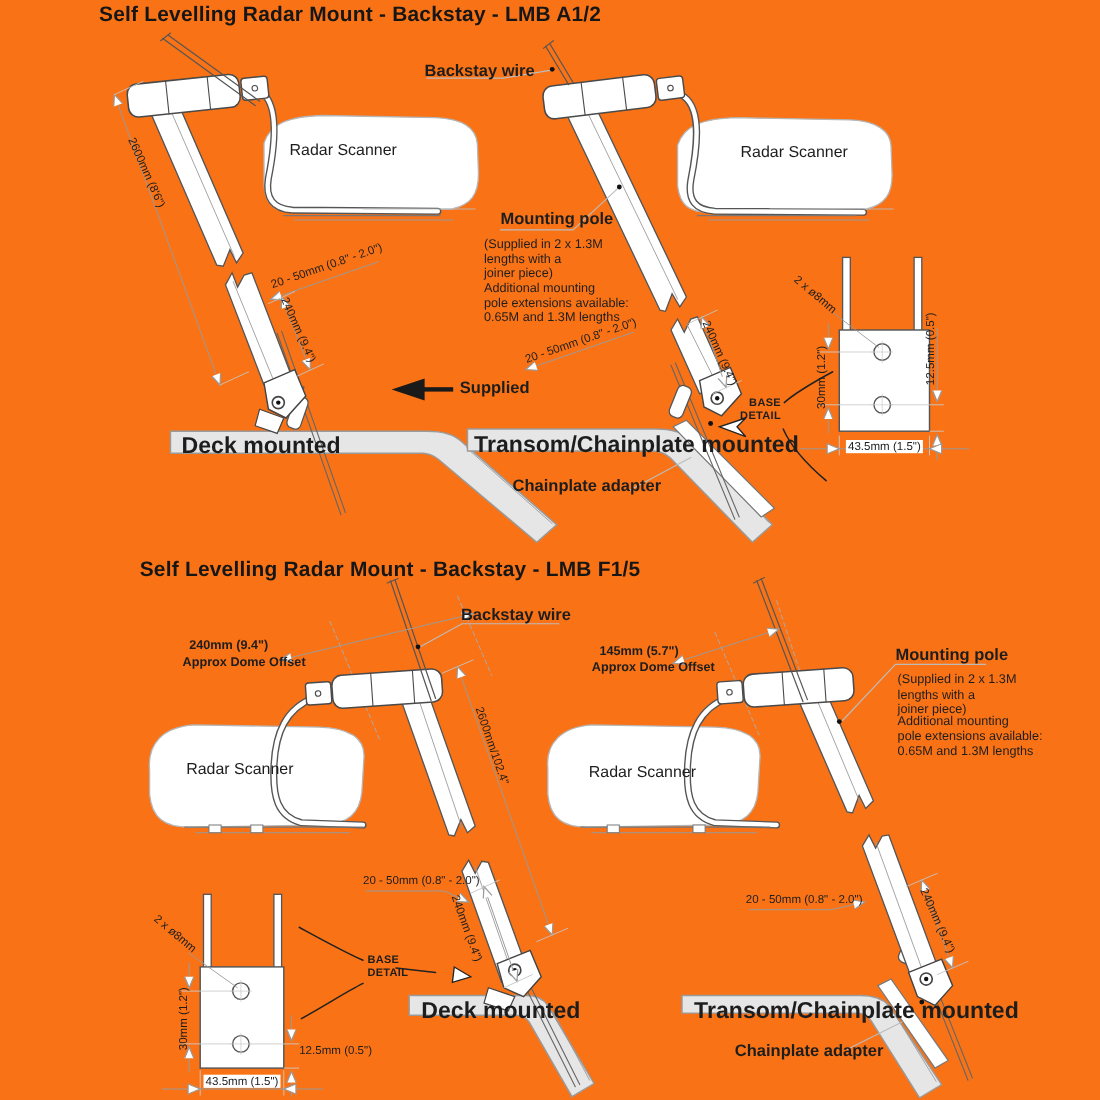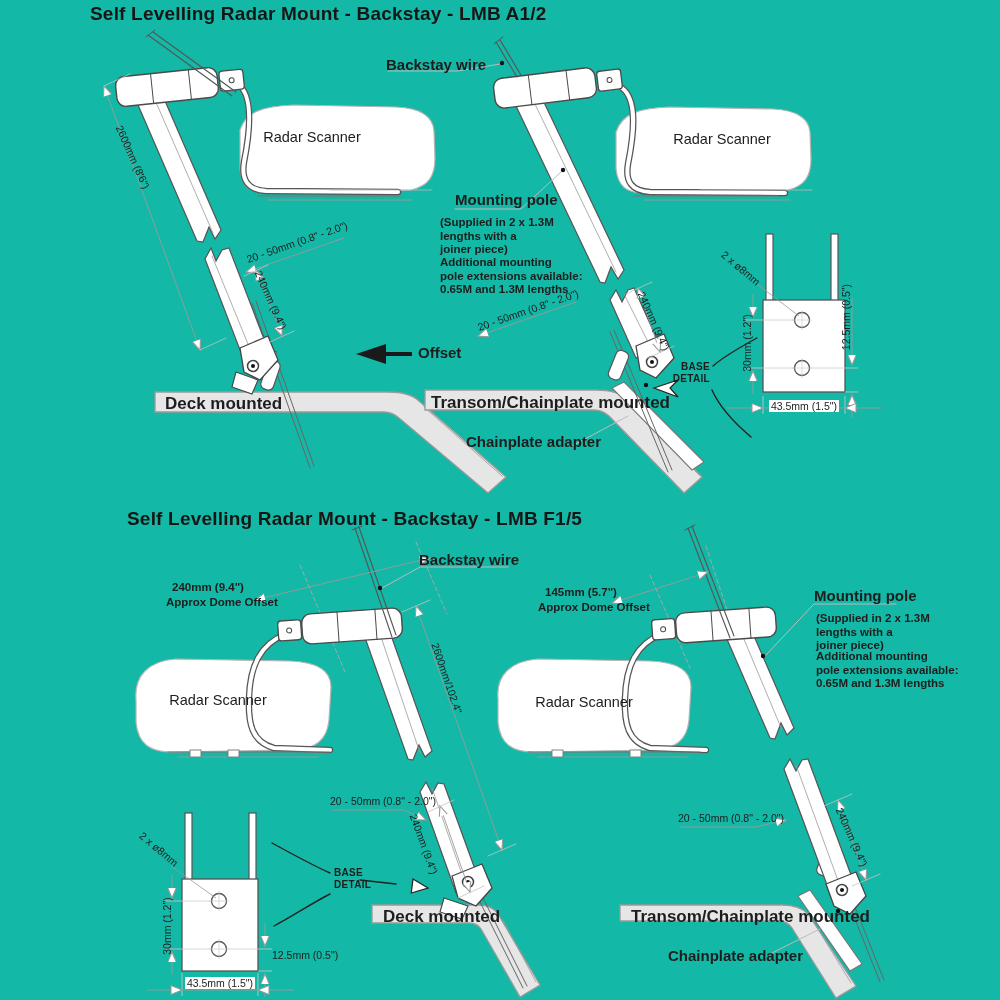--- a/index.html
+++ b/index.html
@@ -1,23 +1,23 @@
 <!DOCTYPE html>
 <html><head>
 <meta charset="utf-8">
 <style>
   html,body{margin:0;padding:0;background:#fff;}
-  #canvas{position:relative;width:1000px;height:1000px;background:#14b8a6;overflow:hidden;
+  #canvas{position:relative;width:1000px;height:1000px;background:#f97316;overflow:hidden;
           font-family:"Liberation Sans",sans-serif;color:#1d1d1d;}
   svg{position:absolute;left:0;top:0;}
   .lbl{position:absolute;white-space:nowrap;color:#1d1d1d;line-height:1.15;}
-  .pre{white-space:pre-line;font-weight:bold;}
+  .pre{white-space:pre-line;}
   .title{font-size:19px;font-weight:700;color:#161616;letter-spacing:.2px;}
   .big{font-size:15px;font-weight:600;}
-  .band{font-size:17px;font-weight:600;}
+  .band{font-size:21px;font-weight:600;}
   .dim{font-size:10.5px;}
   .note{font-size:11.5px;line-height:13.5px;}
   .tiny{font-size:10px;line-height:11.5px;letter-spacing:.3px;font-weight:600;}
   .off{font-size:11.5px;font-weight:600;}
   .bgw{background:#fff;padding:0 2px;}
 </style>
 </head>
 <body>
 
 <div id="canvas">
@@ -231,21 +231,21 @@
   </g>
 </svg>
 
 <div class="lbl title" style="left:90px;top:3px;">Self Levelling Radar Mount - Backstay - LMB A1/2</div>
 <div class="lbl big" style="left:386px;top:56px;">Backstay wire</div>
 <div class="lbl" style="left:252px;top:129px;width:120px;text-align:center;font-size:14.5px;">Radar Scanner</div>
 <div class="lbl" style="left:662px;top:131px;width:120px;text-align:center;font-size:14.5px;">Radar Scanner</div>
 <div class="lbl dim" style="left:73px;top:151px;width:120px;text-align:center;transform:rotate(66deg);">2600mm (8'6")</div>
 <div class="lbl dim" style="left:237px;top:236px;width:120px;text-align:center;transform:rotate(-19deg);">20 - 50mm (0.8" - 2.0")</div>
 <div class="lbl dim" style="left:211px;top:294px;width:120px;text-align:center;transform:rotate(66deg);">240mm (9.4")</div>
-<div class="lbl big" style="left:418px;top:344px;">Offset</div>
+<div class="lbl big" style="left:418px;top:344px;">Supplied</div>
 <div class="lbl big" style="left:455px;top:191px;">Mounting pole</div>
 <div class="lbl note pre" style="left:440px;top:216px;">(Supplied in 2 x 1.3M
 lengths with a
 joiner piece)</div>
 <div class="lbl note pre" style="left:440px;top:256px;">Additional mounting
 pole extensions available:
 0.65M and 1.3M lengths</div>
 <div class="lbl dim" style="left:468px;top:304px;width:120px;text-align:center;transform:rotate(-19deg);">20 - 50mm (0.8" - 2.0")</div>
 <div class="lbl dim" style="left:594px;top:315px;width:120px;text-align:center;transform:rotate(66deg);">240mm (9.4")</div>
 <div class="lbl tiny pre" style="left:650px;top:361px;width:60px;text-align:right;">BASE

